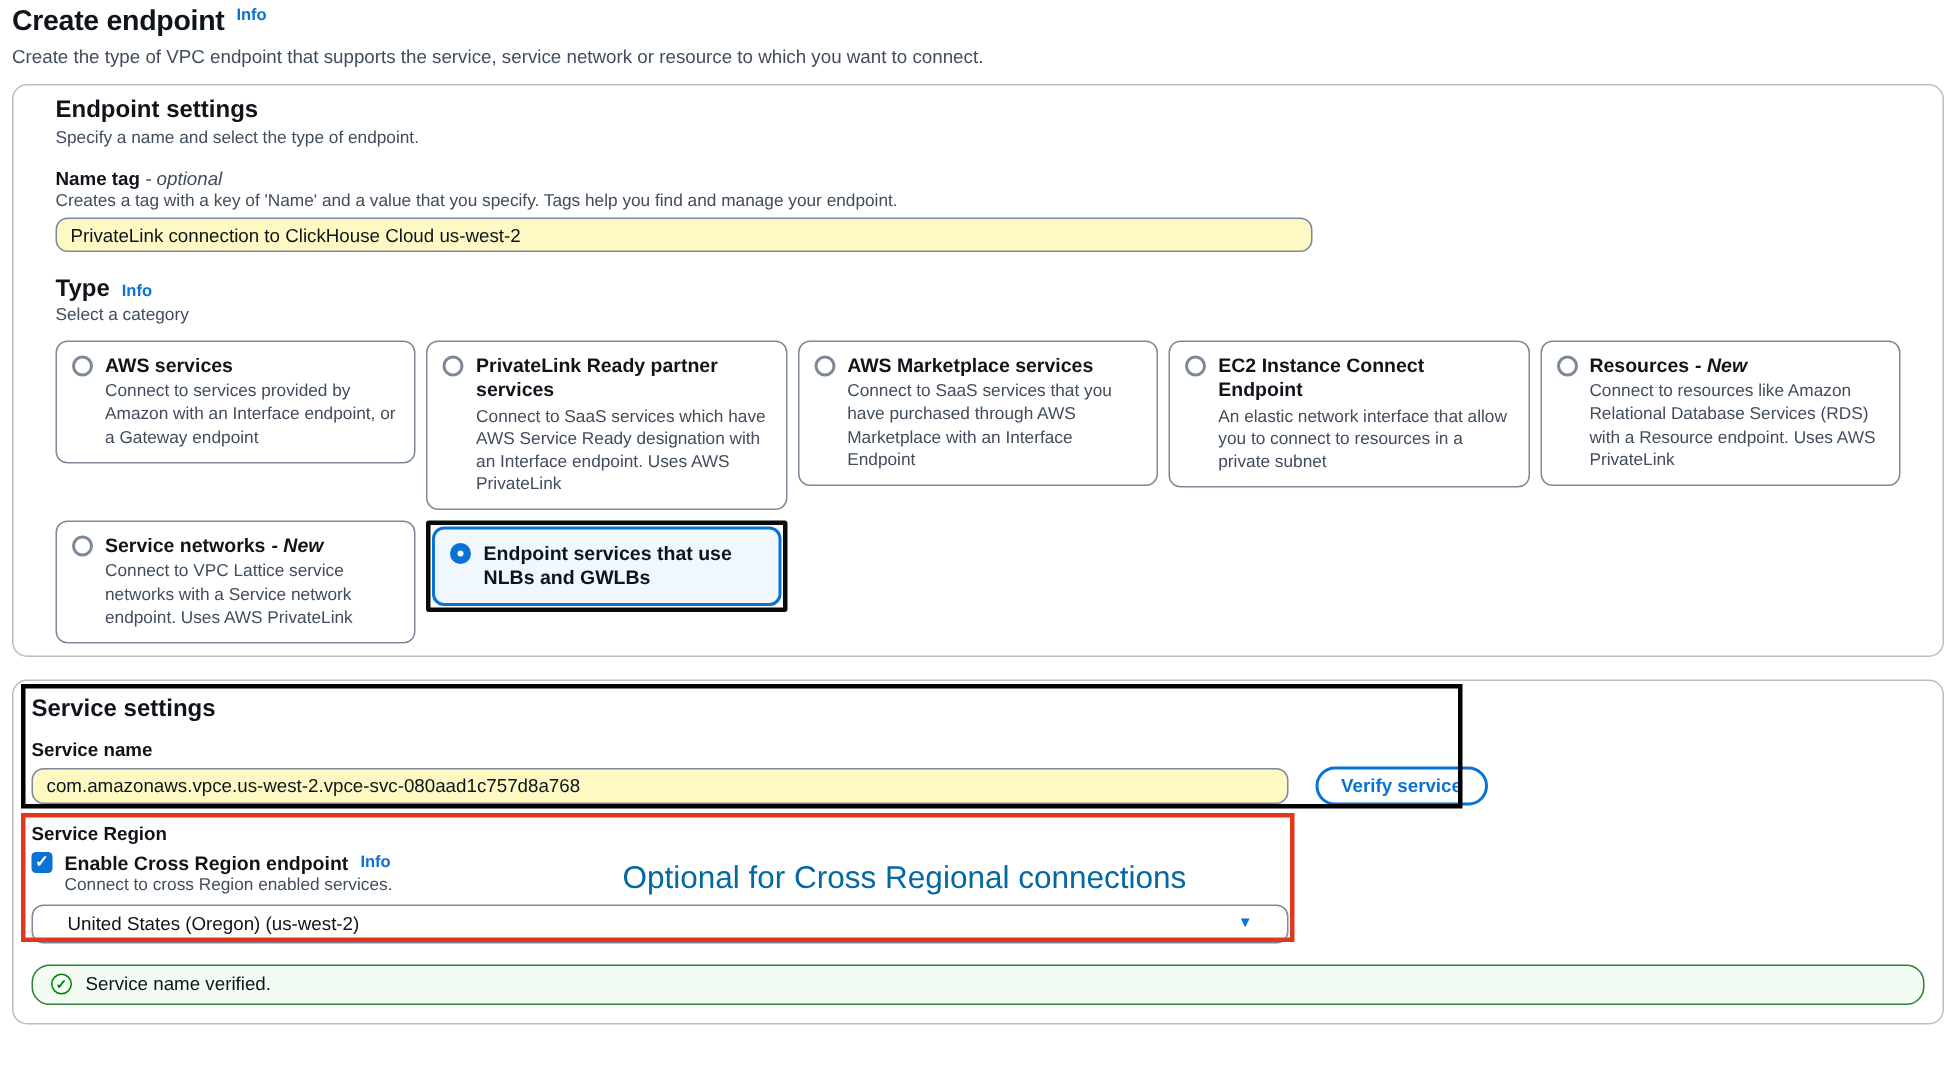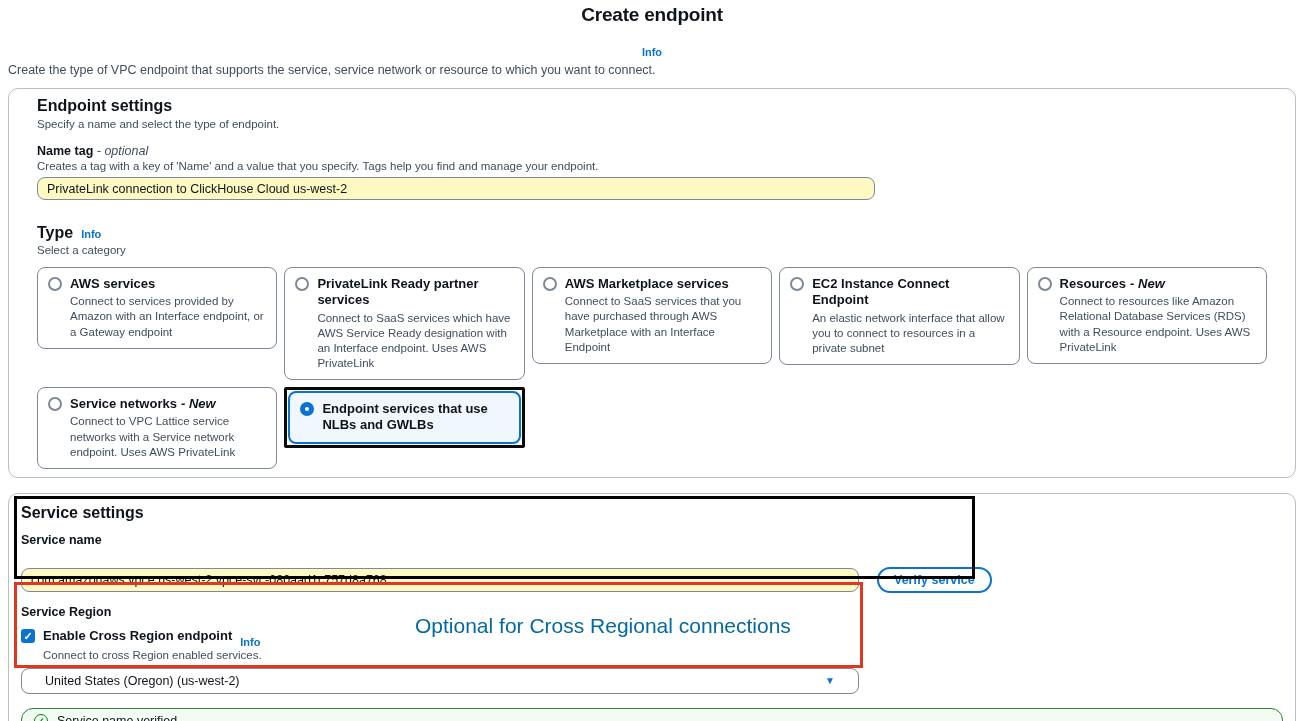--- a/index.html
+++ b/index.html
@@ -6,24 +6,24 @@
   html,body { background:#fff; }
   body {
     width: 1304px; height: 721px;
     font-family: "Liberation Sans", sans-serif;
     color: #0f141a;
     overflow: hidden;
   }
   .page { padding: 4px 8px; }
 
   
-  .header { display: flex; align-items: center; gap: 8px; flex-direction: column; }
+  .header { display: flex; align-items: flex-start; gap: 8px; }
   h1 { font-size: 19px; font-weight: 700; letter-spacing: -0.2px; }
   .info-link {
-    color: #0972d3; font-size: 11px; font-weight: 700; text-decoration: none; cursor: pointer; margin-top: 12px;
+    color: #0972d3; font-size: 11px; font-weight: 700; text-decoration: none; cursor: pointer;
   }
   .page-desc { font-size: 12.5px; color: #414d5c; margin: 5px 0 11px; }
 
   
   .card {
     border: 1px solid #b6bec9; border-radius: 10px; background: #fff;
     padding: 8px 28px 8px; margin-bottom: 15px;
   }
   h2 { font-size: 16px; font-weight: 700; }
   .sub { font-size: 11.5px; color: #414d5c; margin-top: 3px; }
@@ -80,21 +80,21 @@
   }
   .annotation-red-rect {
     position: absolute; left: 5px; top: 88px; width: 849px; height: 86px;
     border: 3px solid #e0371f; pointer-events: none; z-index: 3;
   }
   .annotation-red-text {
     position: absolute; left: 406px; top: 120px; z-index: 3;
     font-size: 21px; color: #0369a1; white-space: nowrap; pointer-events: none;
   }
 
-  .row { display: flex; align-items: center; gap: 18px; margin-top: 20px; }
+  .row { display: flex; align-items: center; gap: 18px; margin-top: 4px; }
   .row .text-input { margin-top: 0; height: 24px; }
   .verify-btn {
     height: 26px; padding: 0 15px; border: 2px solid #0972d3; border-radius: 15px;
     background: #fff; color: #0972d3; font-weight: 700; font-size: 12.5px;
     font-family: "Liberation Sans", sans-serif; cursor: pointer;
   }
 
   .sr-label { margin-top: 12px; }
   .checkbox-row { display: flex; align-items: center; gap: 8px; margin-top: 5px; }
   .checkbox {

